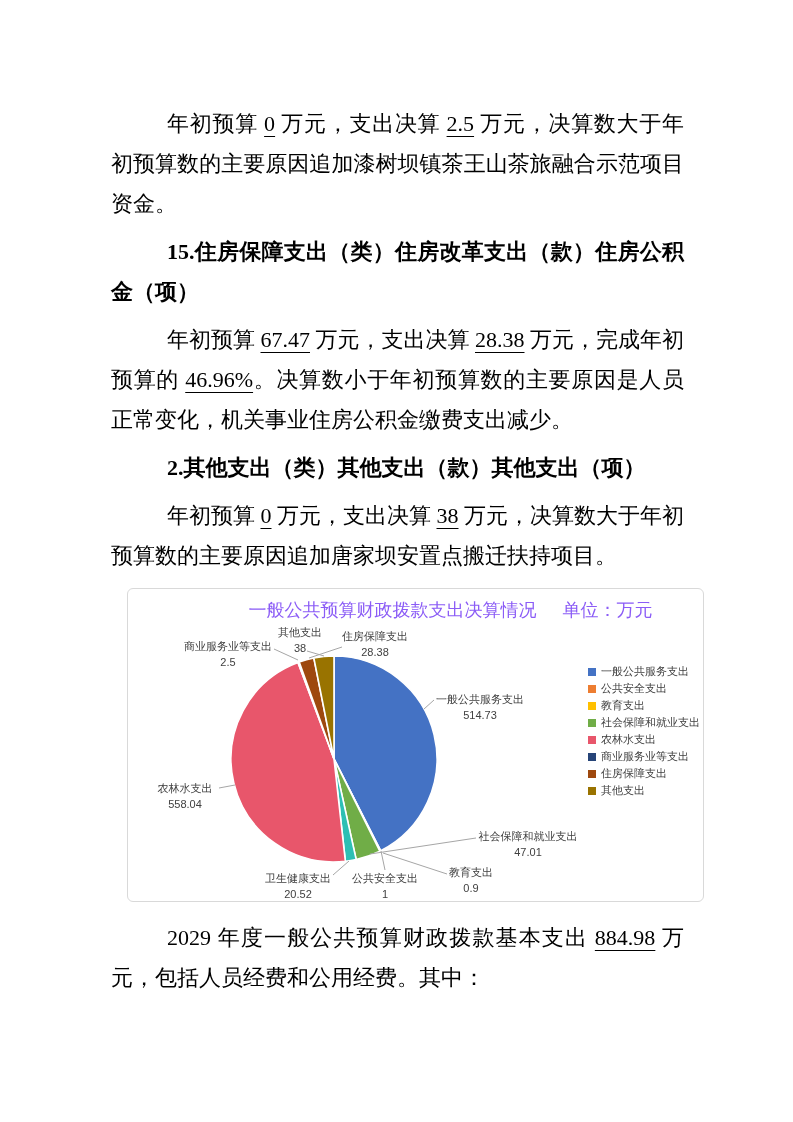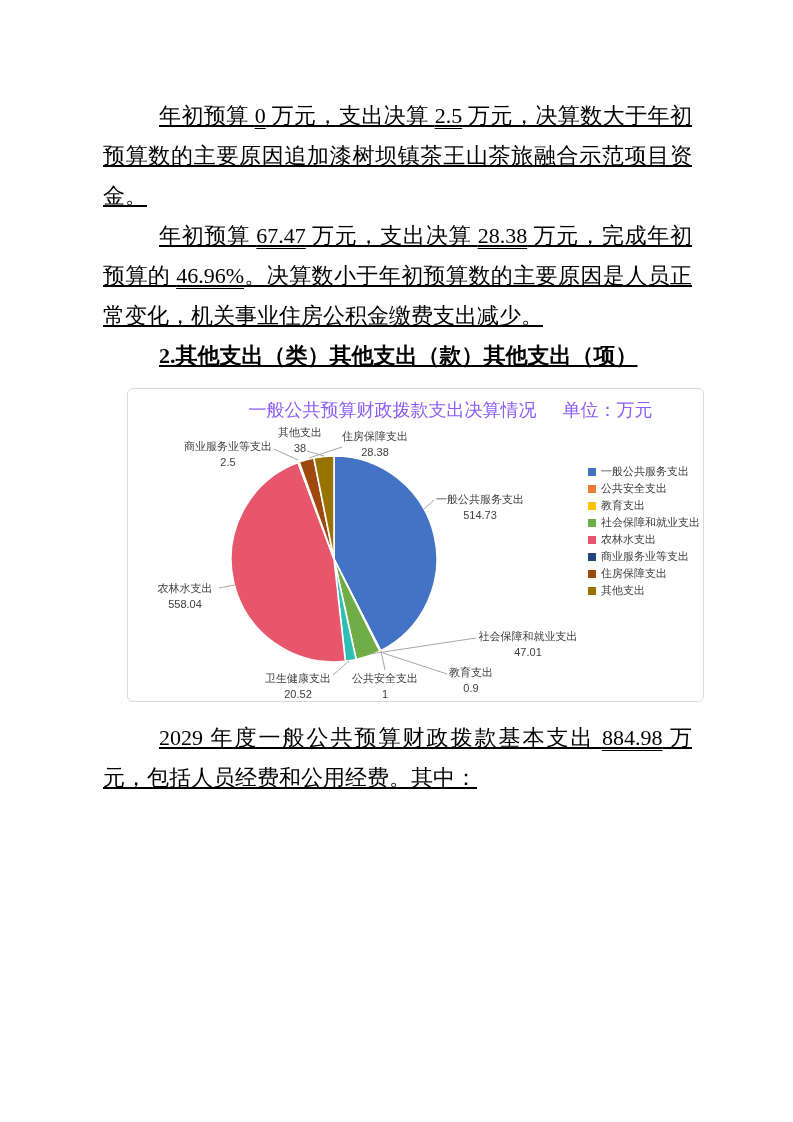--- a/index.html
+++ b/index.html
@@ -9,27 +9,26 @@
     background:#ffffff;
     overflow:hidden;
     font-family:"Liberation Serif","DejaVu Serif",serif;
     color:#000;
   }
   .doc{
     position:absolute;
     left:103px;top:96px;width:589px;
   }
   .doc p,.doc h2{
-    margin:0;
+    margin:8px;
     font-size:22px;
     line-height:40px;
     text-align:justify;
     text-indent:56px;
     font-weight:normal;
-    text-decoration:underline;
   }
   .doc h2{font-weight:bold;}
   .u{
     text-decoration:underline;
     text-underline-offset:5px;
     text-decoration-thickness:1px;
   }
   
   .chart-frame{
     position:relative;
@@ -70,25 +69,27 @@
   .heading-six{margin-top:16px;}
 </style>
 </head>
 <body>
 
 <div class="page">
   <div class="doc">
 
     <p><span>年初预算 </span><span class="u">0</span><span> 万元，支出决算 </span><span class="u">2.5</span><span> 万元，决算数大于年初预算数的主要原因追加漆树坝镇茶王山茶旅融合示范项目资金。</span></p>
 
+    <h2><span>15.住房保障支出（类）住房改革支出（款）住房公积金（项）</span></h2>
 
     <p><span>年初预算 </span><span class="u">67.47</span><span> 万元，支出决算 </span><span class="u">28.38</span><span> 万元，完成年初预算的 </span><span class="u">46.96%</span><span>。决算数小于年初预算数的主要原因是人员正常变化，机关事业住房公积金缴费支出减少。</span></p>
 
     <h2><span>2.其他支出（类）其他支出（款）其他支出（项）</span></h2>
 
+    <p><span>年初预算 </span><span class="u">0</span><span> 万元，支出决算 </span><span class="u">38</span><span> 万元，决算数大于年初预算数的主要原因追加唐家坝安置点搬迁扶持项目。</span></p>
 
     <figure class="chart-frame">
       <div class="chart-title-row">
         <span>一般公共预算财政拨款支出决算情况</span><span class="unit">单位：万元</span>
       </div>
       <svg id="pie-svg" width="575" height="312" viewBox="0 0 575 312">
           <path d="M206,170 L206.00,67.00 A103,103 0 0 1 252.75,261.78 Z" fill="#4472C4" stroke="#ffffff" stroke-width="1.6"></path>
           <path d="M206,170 L252.75,261.78 A103,103 0 0 1 252.27,262.02 Z" fill="#ED7D31" stroke="#ffffff" stroke-width="1.6"></path>
           <path d="M206,170 L252.27,262.02 A103,103 0 0 1 251.84,262.24 Z" fill="#FFC000" stroke="#ffffff" stroke-width="1.6"></path>
           <path d="M206,170 L251.84,262.24 A103,103 0 0 1 228.21,270.58 Z" fill="#70AD47" stroke="#ffffff" stroke-width="1.6"></path>

